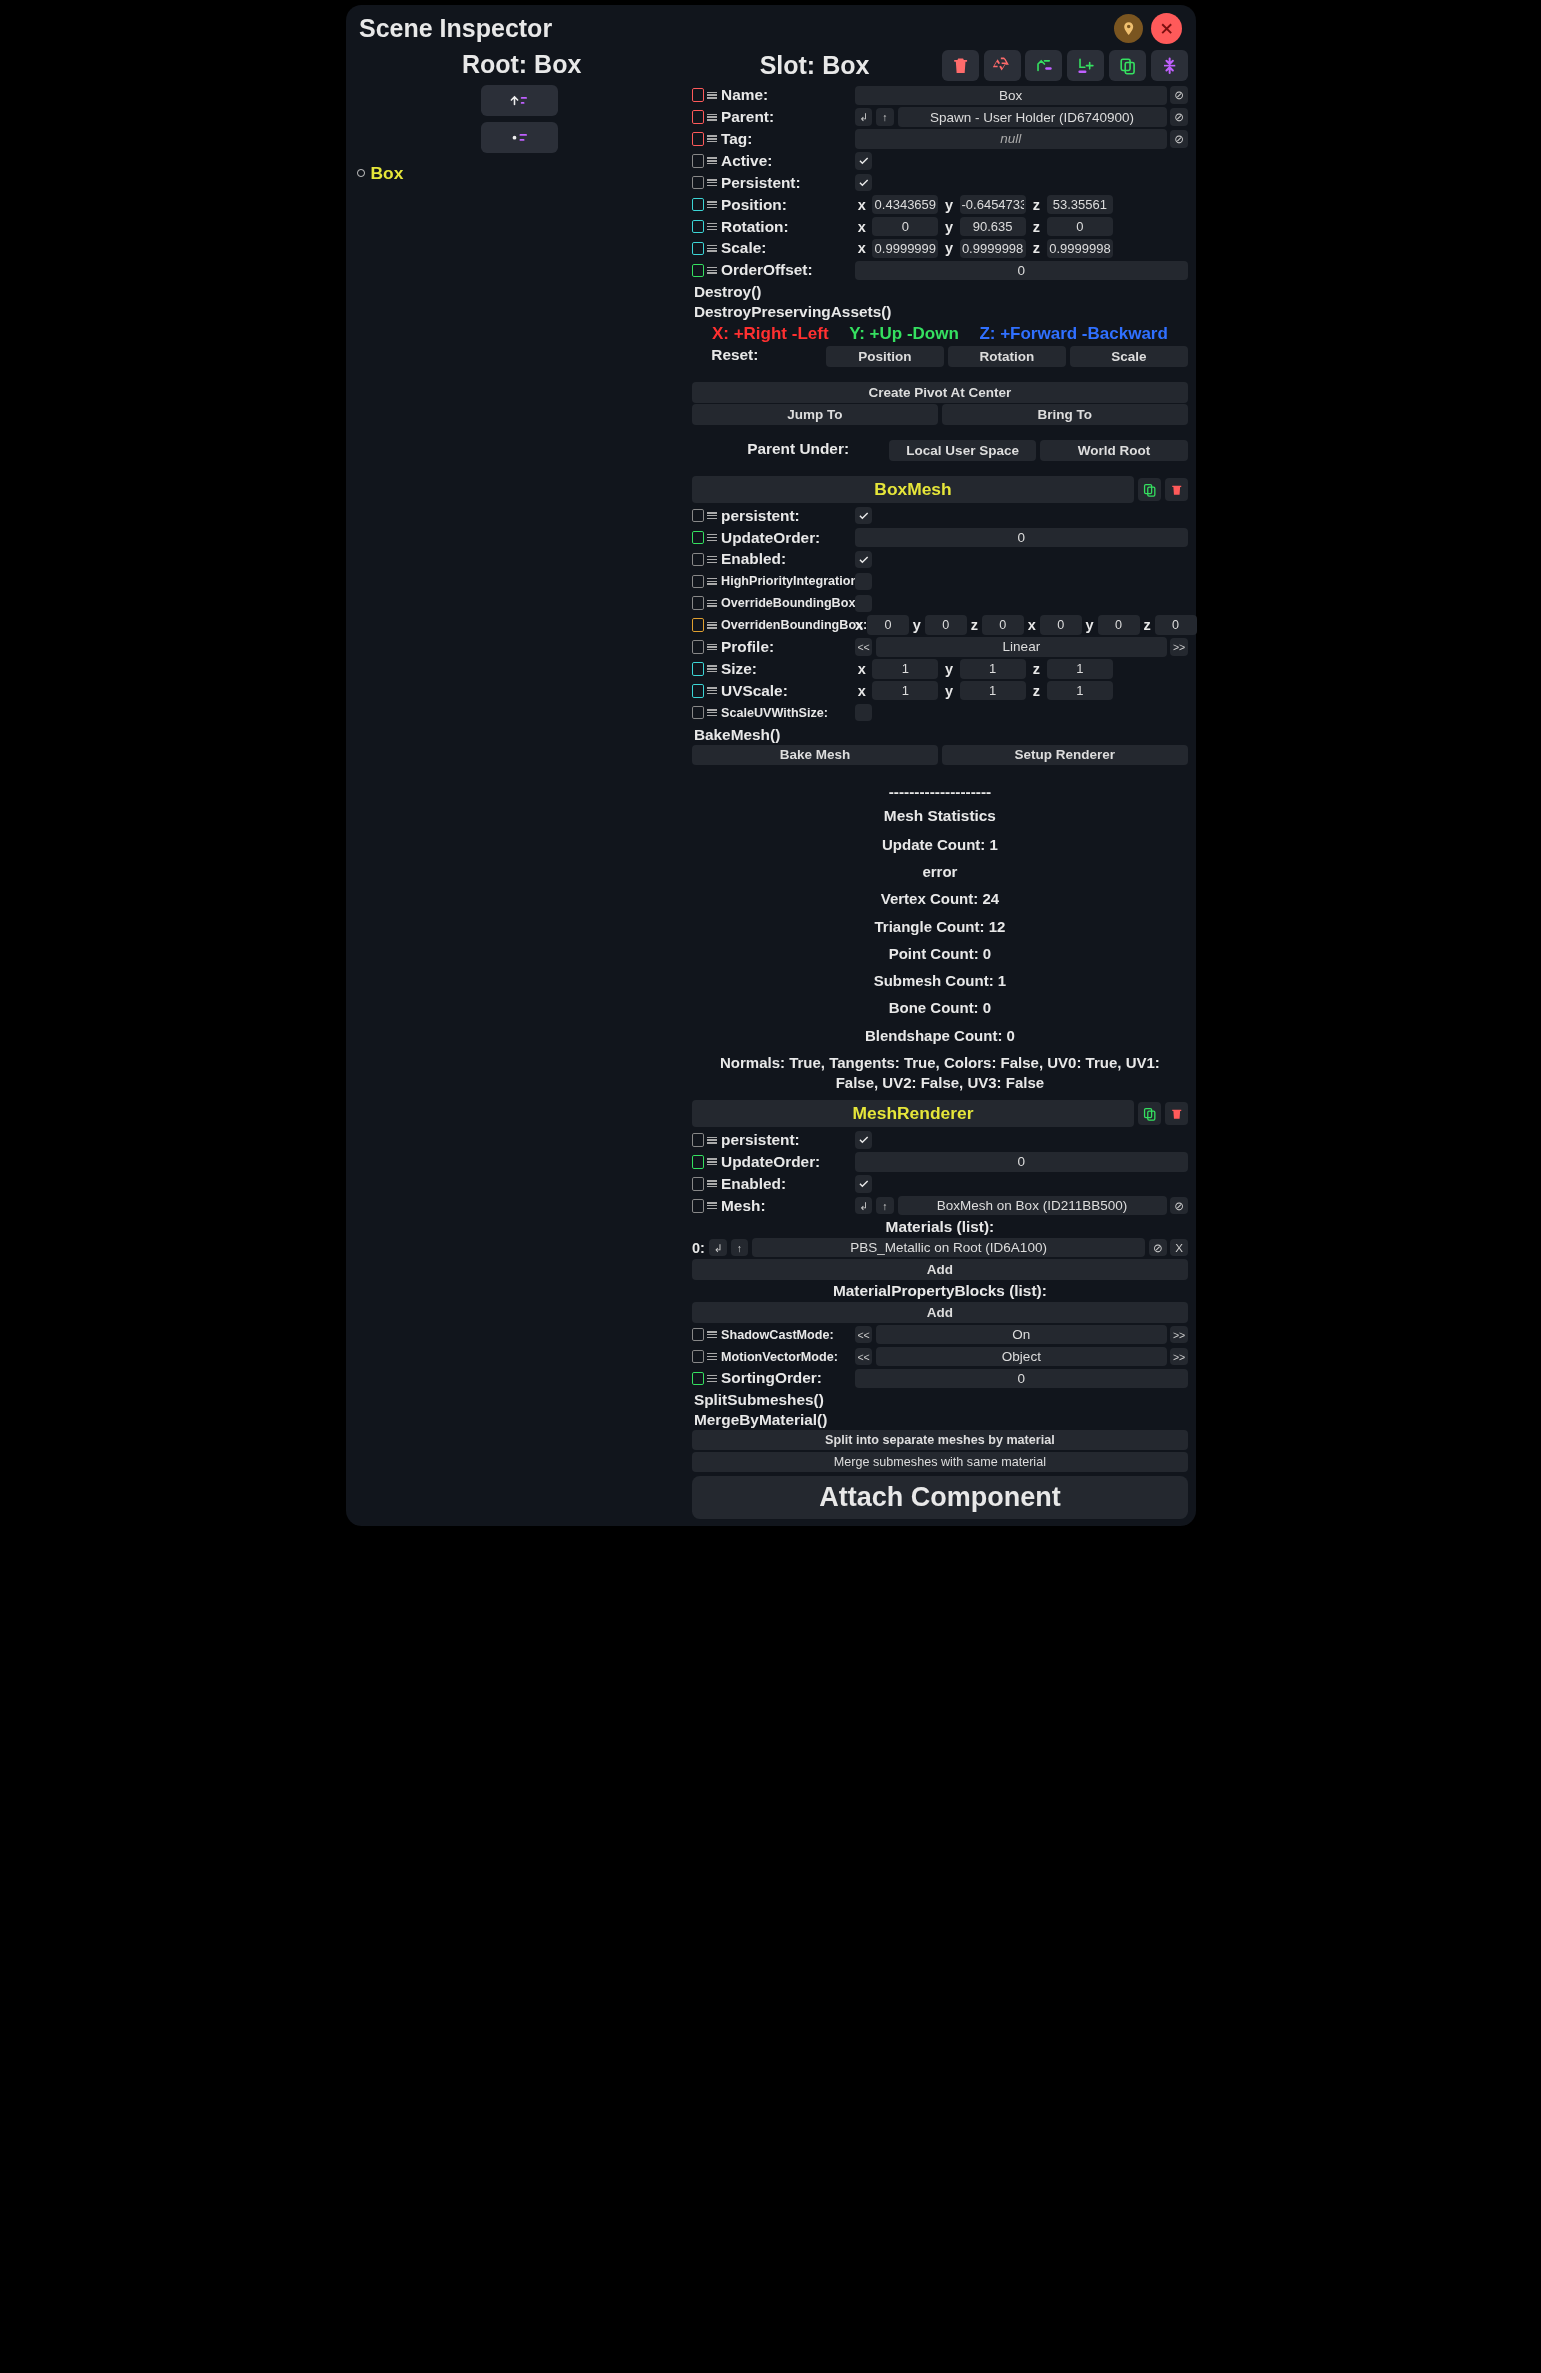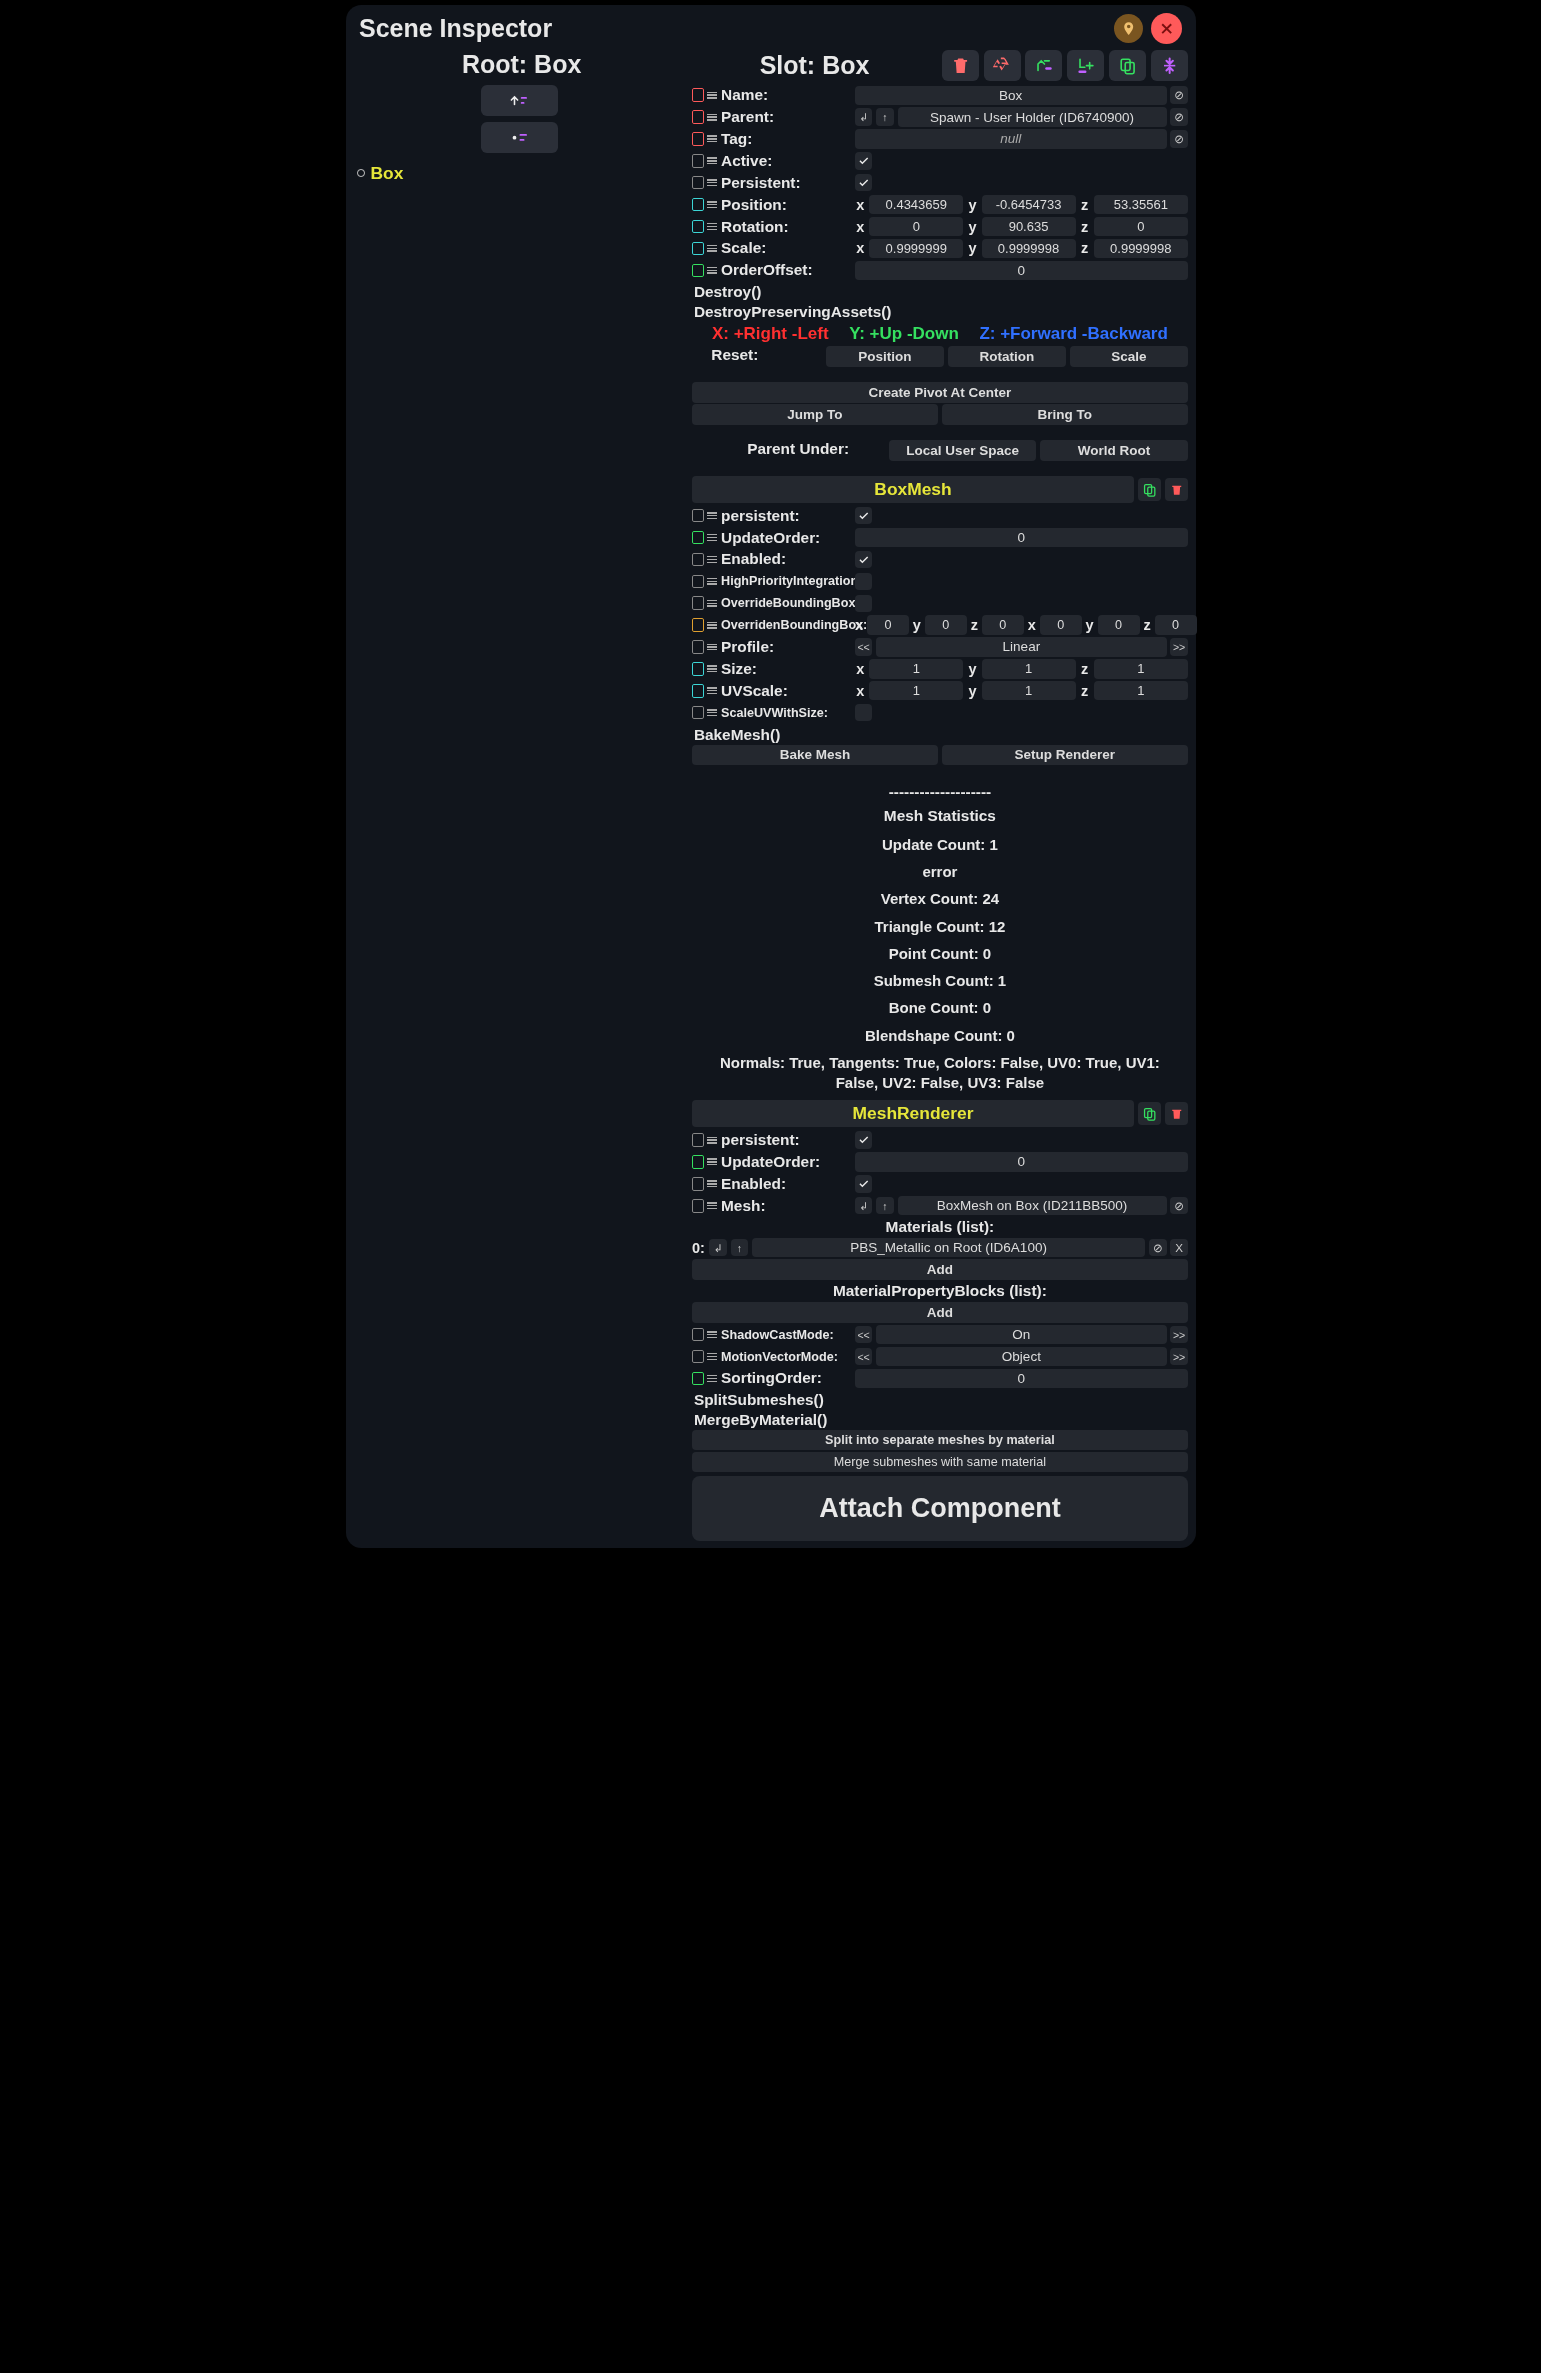--- a/index.html
+++ b/index.html
@@ -39,41 +39,41 @@
   .hamb div { height:1.4px; background:#aaa; }
   .fld-label { font-weight:700; color:#e8e8e8; font-size:15.4px; width:130px; flex-shrink:0; }
   .fld-label.sm { font-size:12.6px; font-weight:600; }
   .txt-in { flex:1; background:#24282f; border:none; border-radius:3.9px; color:#ddd; text-align:center; padding:1.9px 3.9px; font-size:13.5px; height:19.3px; font-style:normal; }
   .txt-in.null { font-style:italic; color:#aaa; }
   .null-btn { width:17.4px; height:17.4px; background:#24282f; border-radius:3.9px; display:flex; align-items:center; justify-content:center; font-size:11.6px; color:#ccc; cursor:pointer; flex-shrink:0; }
   .sm-btn { width:17.4px; height:17.4px; background:#24282f; border-radius:3.9px; display:flex; align-items:center; justify-content:center; font-size:10.6px; color:#ccc; cursor:pointer; flex-shrink:0; }
   .chk { width:17.4px; height:17.4px; background:#24282f; border-radius:3.9px; display:flex; align-items:center; justify-content:center; cursor:pointer; }
   .chk svg { width:11.6px; height:11.6px; stroke:#e8e8e8; stroke-width:3; fill:none; }
   .axis-lbl { font-weight:700; font-size:14.5px; width:13.5px; text-align:center; color:#e8e8e8; }
-  .vec-in { width:94px; background:#24282f; border:none; border-radius:3.9px; color:#ddd; text-align:center; padding:1.9px; font-size:13px; height:19.3px; }
+  .vec-in { width:66px; background:#24282f; border:none; border-radius:3.9px; color:#ddd; text-align:center; padding:1.9px; font-size:13px; height:19.3px; }
   .vec-in.sm { width:42px; font-size:12.6px; }
   .func { font-weight:700; color:#e8e8e8; font-size:15.4px; padding:1px 1.9px; }
   .axis-hint { display:flex; justify-content:space-around; padding:1.9px 9.7px; font-size:17px; font-weight:700; }
   .ah-x { color:#ff3030; }
   .ah-y { color:#35e060; }
   .ah-z { color:#3070ff; }
   .btn-row { display:flex; gap:3.9px; margin-bottom:15px; }
   .btn-row .fld-label { width:130px; padding-left:19.3px; }
   .wide-btn { flex:1; background:#24282f; border-radius:3.9px; text-align:center; padding:2.9px; font-size:13.5px; font-weight:600; color:#ddd; cursor:pointer; }
   .block-btn { background:#24282f; border-radius:3.9px; text-align:center; padding:2.9px; font-size:13.5px; font-weight:600; color:#ddd; cursor:pointer; margin-bottom:1.9px; }
   .comp-head { display:flex; align-items:center; gap:3.9px; margin:5.8px 0 2.9px 0; }
   .comp-title { flex:1; background:#24282f; border-radius:3.9px; text-align:center; padding:2.9px; font-size:17.4px; font-weight:700; color:#e6e63a; }
   .copy-sm { width:23px; height:23px; background:#24282f; border-radius:3.9px; display:flex; align-items:center; justify-content:center; cursor:pointer; }
   .copy-sm svg { width:15.4px; height:15.4px; stroke:#35e060; fill:none; stroke-width:2; }
   .trash-sm { width:23px; height:23px; background:#24282f; border-radius:3.9px; display:flex; align-items:center; justify-content:center; cursor:pointer; }
   .trash-sm svg { width:13.5px; height:13.5px; fill:#ff5a5a; }
   .arrow-sm { width:17.4px; height:17.4px; background:#24282f; border-radius:3.9px; display:flex; align-items:center; justify-content:center; font-size:10.6px; color:#ccc; cursor:pointer; flex-shrink:0; }
   .stats { text-align:center; font-weight:700; color:#e8e8e8; font-size:15.4px; padding:2.9px 0; }
   .stats-line { text-align:center; font-weight:600; color:#e8e8e8; font-size:15px; margin:7px 0; line-height:1.35; }
-  .attach { background:#24282f; border-radius:7.7px; text-align:center; padding:17px; font-size:27px; font-weight:700; color:#e8e8e8; cursor:pointer; margin-top:3.9px; }
+  .attach { background:#24282f; border-radius:7.7px; text-align:center; padding:6px; font-size:27px; font-weight:700; color:#e8e8e8; cursor:pointer; margin-top:3.9px; }
   .list-hdr { text-align:center; font-weight:700; font-size:15.4px; color:#e8e8e8; margin:1.9px 0; }
   .idx-lbl { font-weight:700; color:#e8e8e8; font-size:14.5px; width:13.5px; }
 </style>
 </head>
 <body>
 
 <div class="window">
   <div class="titlebar">
     <h1>Scene Inspector</h1>
     <div class="pin-btn">

